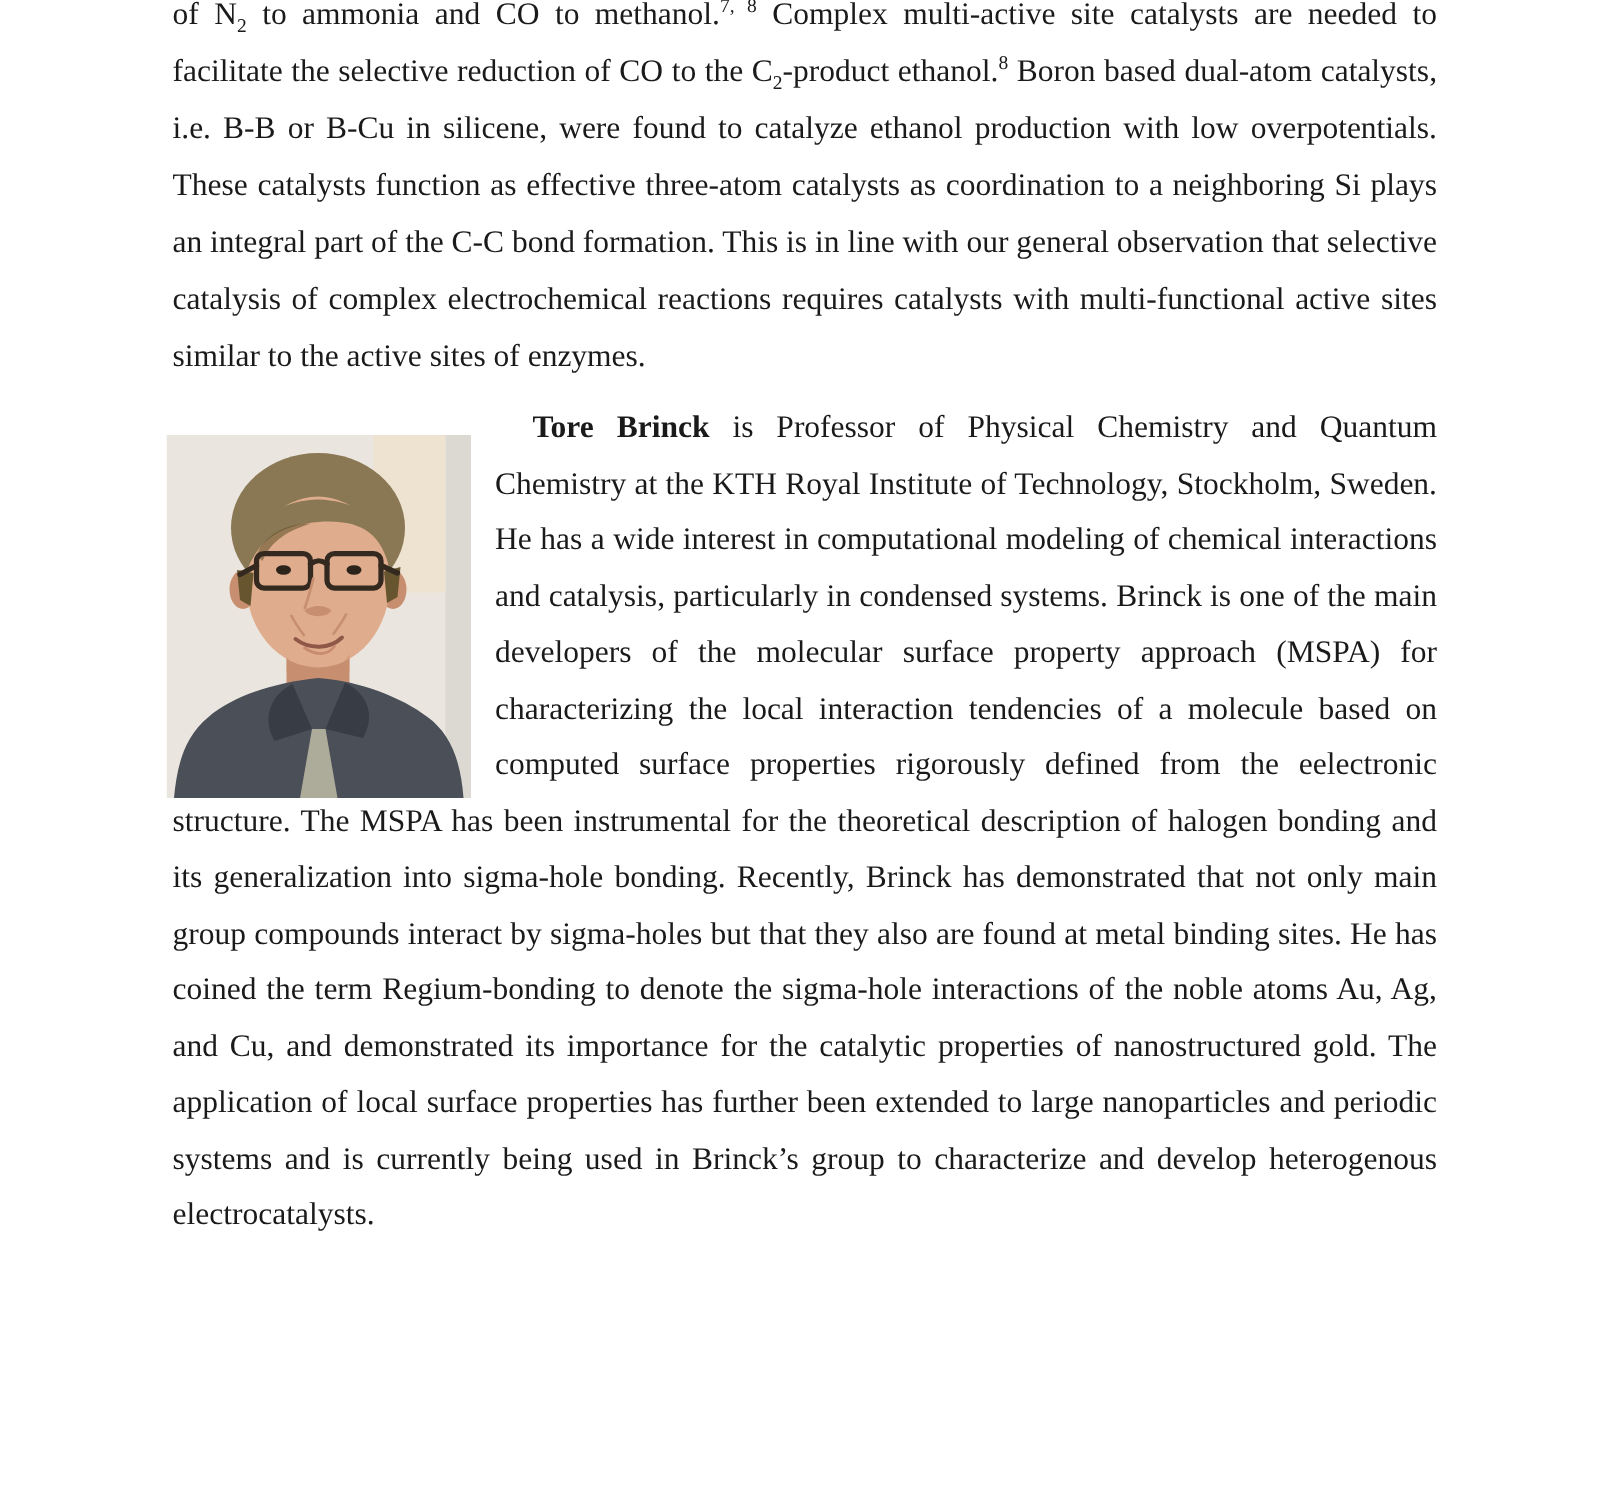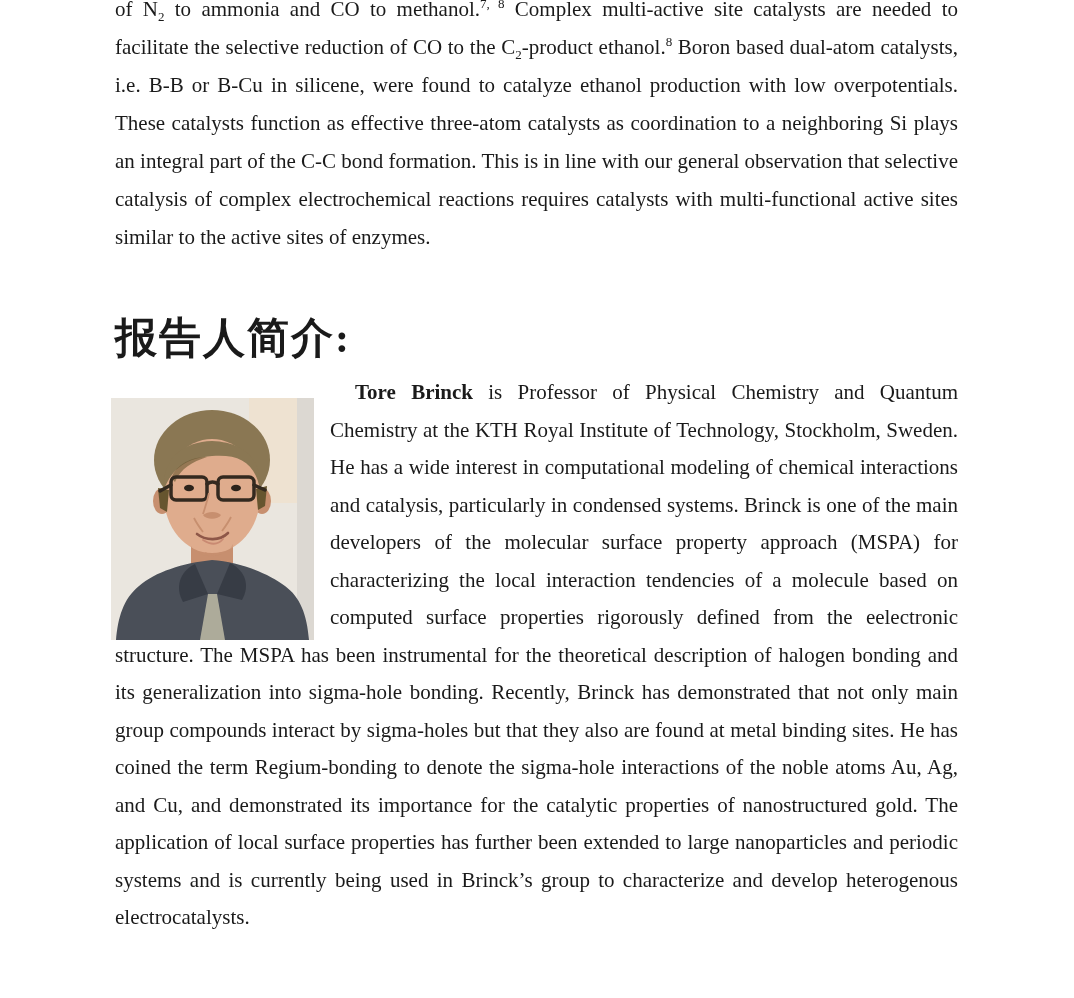--- a/index.html
+++ b/index.html
@@ -48,21 +48,20 @@
     text-indent: 25px;
   }
 </style>
 </head>
 <body>
 
 <div class="page">
 
   <p class="para intro"><span>of N</span><sub>2</sub><span> to ammonia and CO to methanol.</span><sup>7, 8</sup><span> Complex multi-active site catalysts are needed to facilitate the selective reduction of CO to the C</span><sub>2</sub><span>-product ethanol.</span><sup>8</sup><span> Boron based dual-atom catalysts, i.e. B-B or B-Cu in silicene, were found to catalyze ethanol production with low overpotentials. These catalysts function as effective three-atom catalysts as coordination to a neighboring Si plays an integral part of the C-C bond formation. This is in line with our general observation that selective catalysis of complex electrochemical reactions requires catalysts with multi-functional active sites similar to the active sites of enzymes.</span></p>
 
-  <h1 class="heading">报告人简介:</h1>
 
   <div class="bio-section">
 
     <div class="photo">
       <svg viewBox="0 0 203 242" width="203" height="242" role="img">
 
         <rect x="0" y="0" width="203" height="242" fill="#eae6df"></rect>
         <rect x="186" y="0" width="17" height="242" opacity="0.9" fill="#dad6d0"></rect>
         <rect x="138" y="0" width="48" height="105" opacity="0.55" fill="#f0dfc5"></rect>
 

